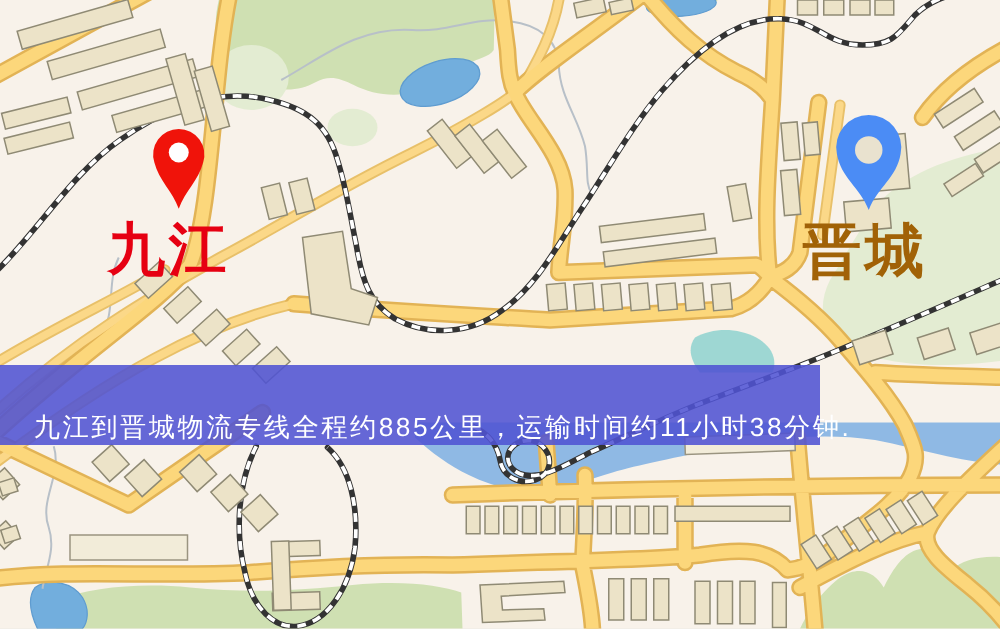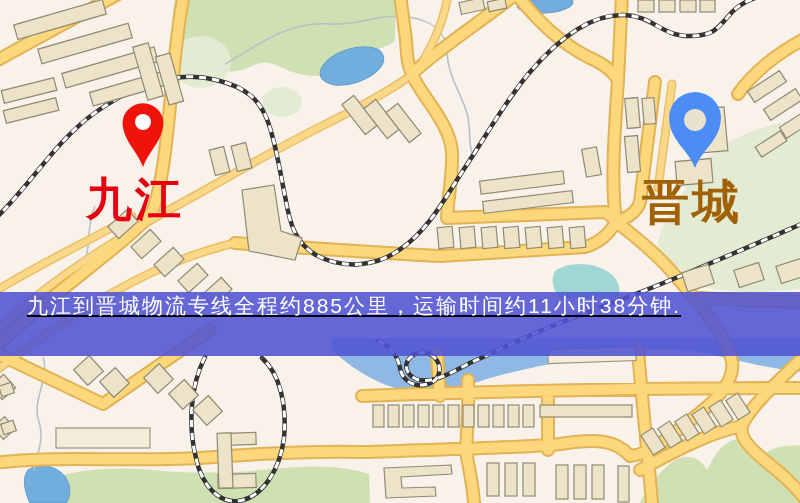--- a/index.html
+++ b/index.html
@@ -28,23 +28,23 @@
   
   .city-label{
     position:absolute;font-family:"DejaVu Serif","Liberation Serif",serif;
     font-weight:700;font-size:46px;line-height:1;letter-spacing:3px;
     white-space:nowrap;
   }
   .city-label.origin{left:86px;top:176px;color:#e60012;}
   .city-label.dest{left:642px;top:178px;color:#a16207;font-size:47px;}
   
   .banner{
-    position:absolute;left:0;top:292px;width:800px;height:64px;
+    position:absolute;left:0;top:292px;width:656px;height:64px;
     background:rgba(80,83,211,0.88);
-    display:flex;align-items:flex-start;text-decoration:underline;
+    display:flex;align-items:flex-end;
   }
   .banner span{
     color:#ffffff;font-size:21px;letter-spacing:2px;
     padding-left:27px;white-space:nowrap;
   }
 </style>
 </head>
 <body>
 
 <div class="stage">

